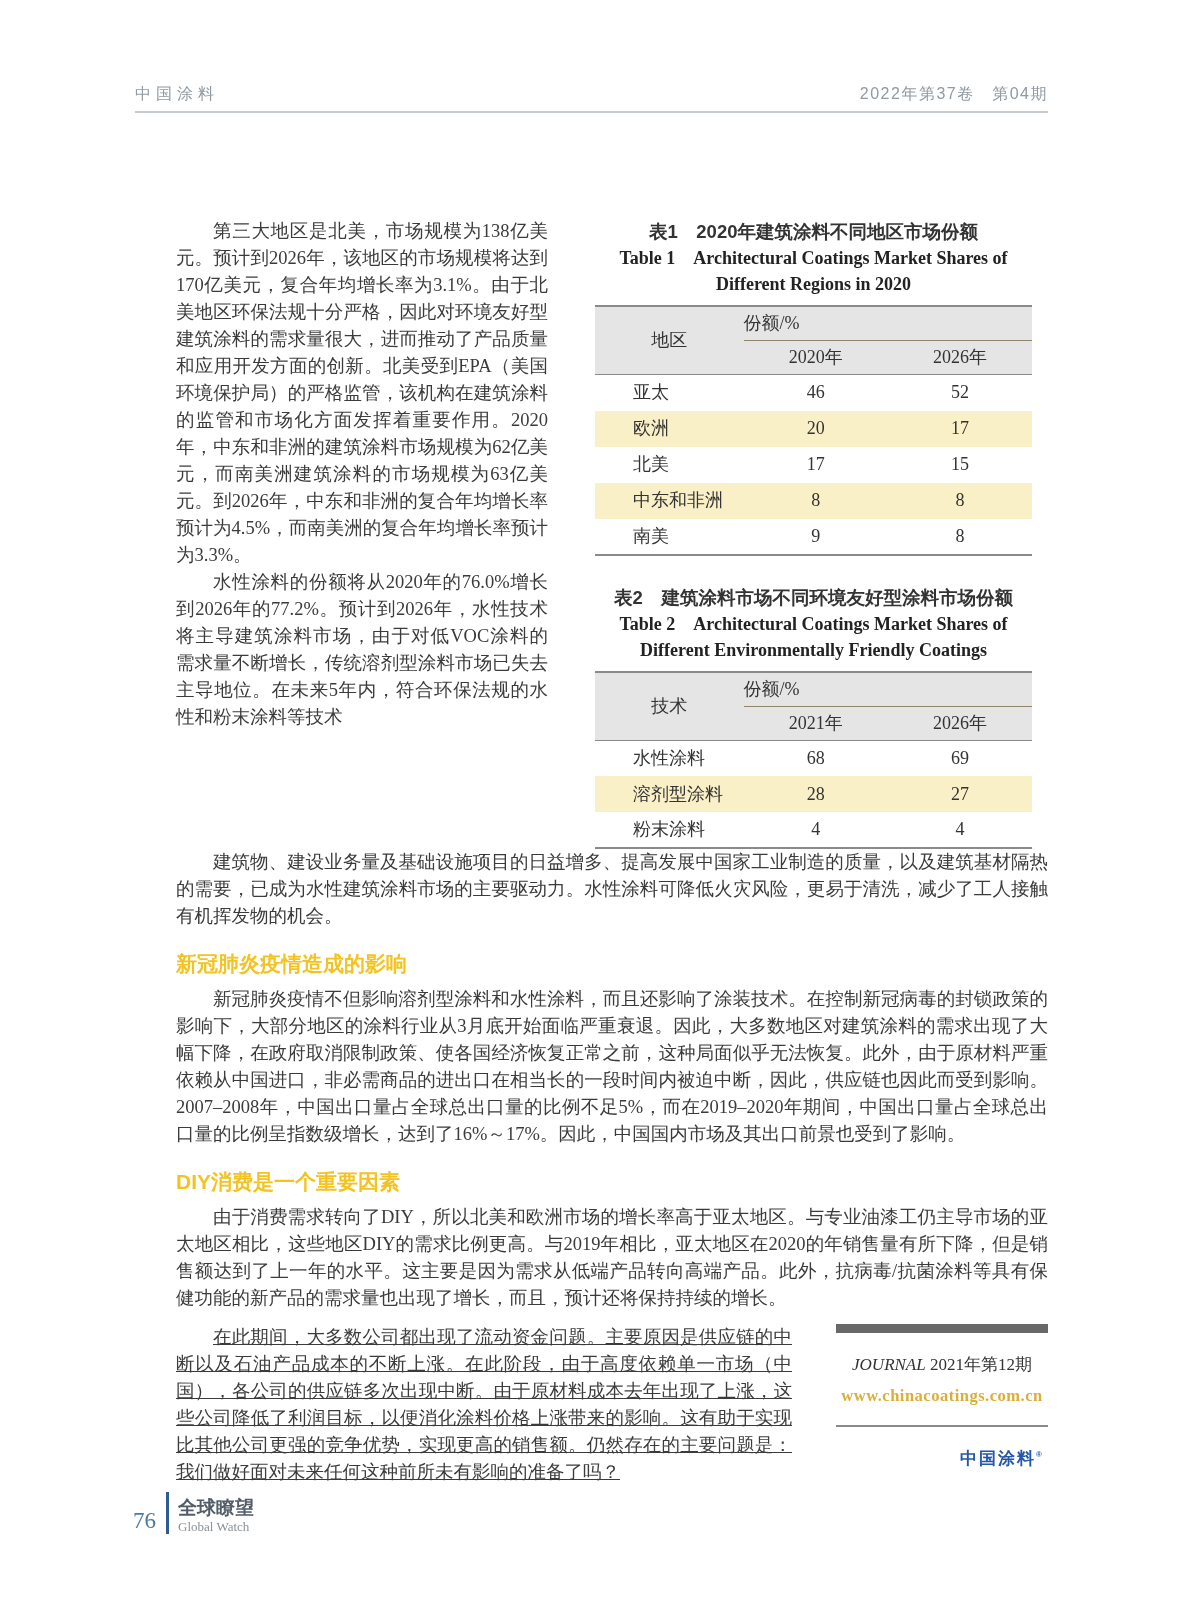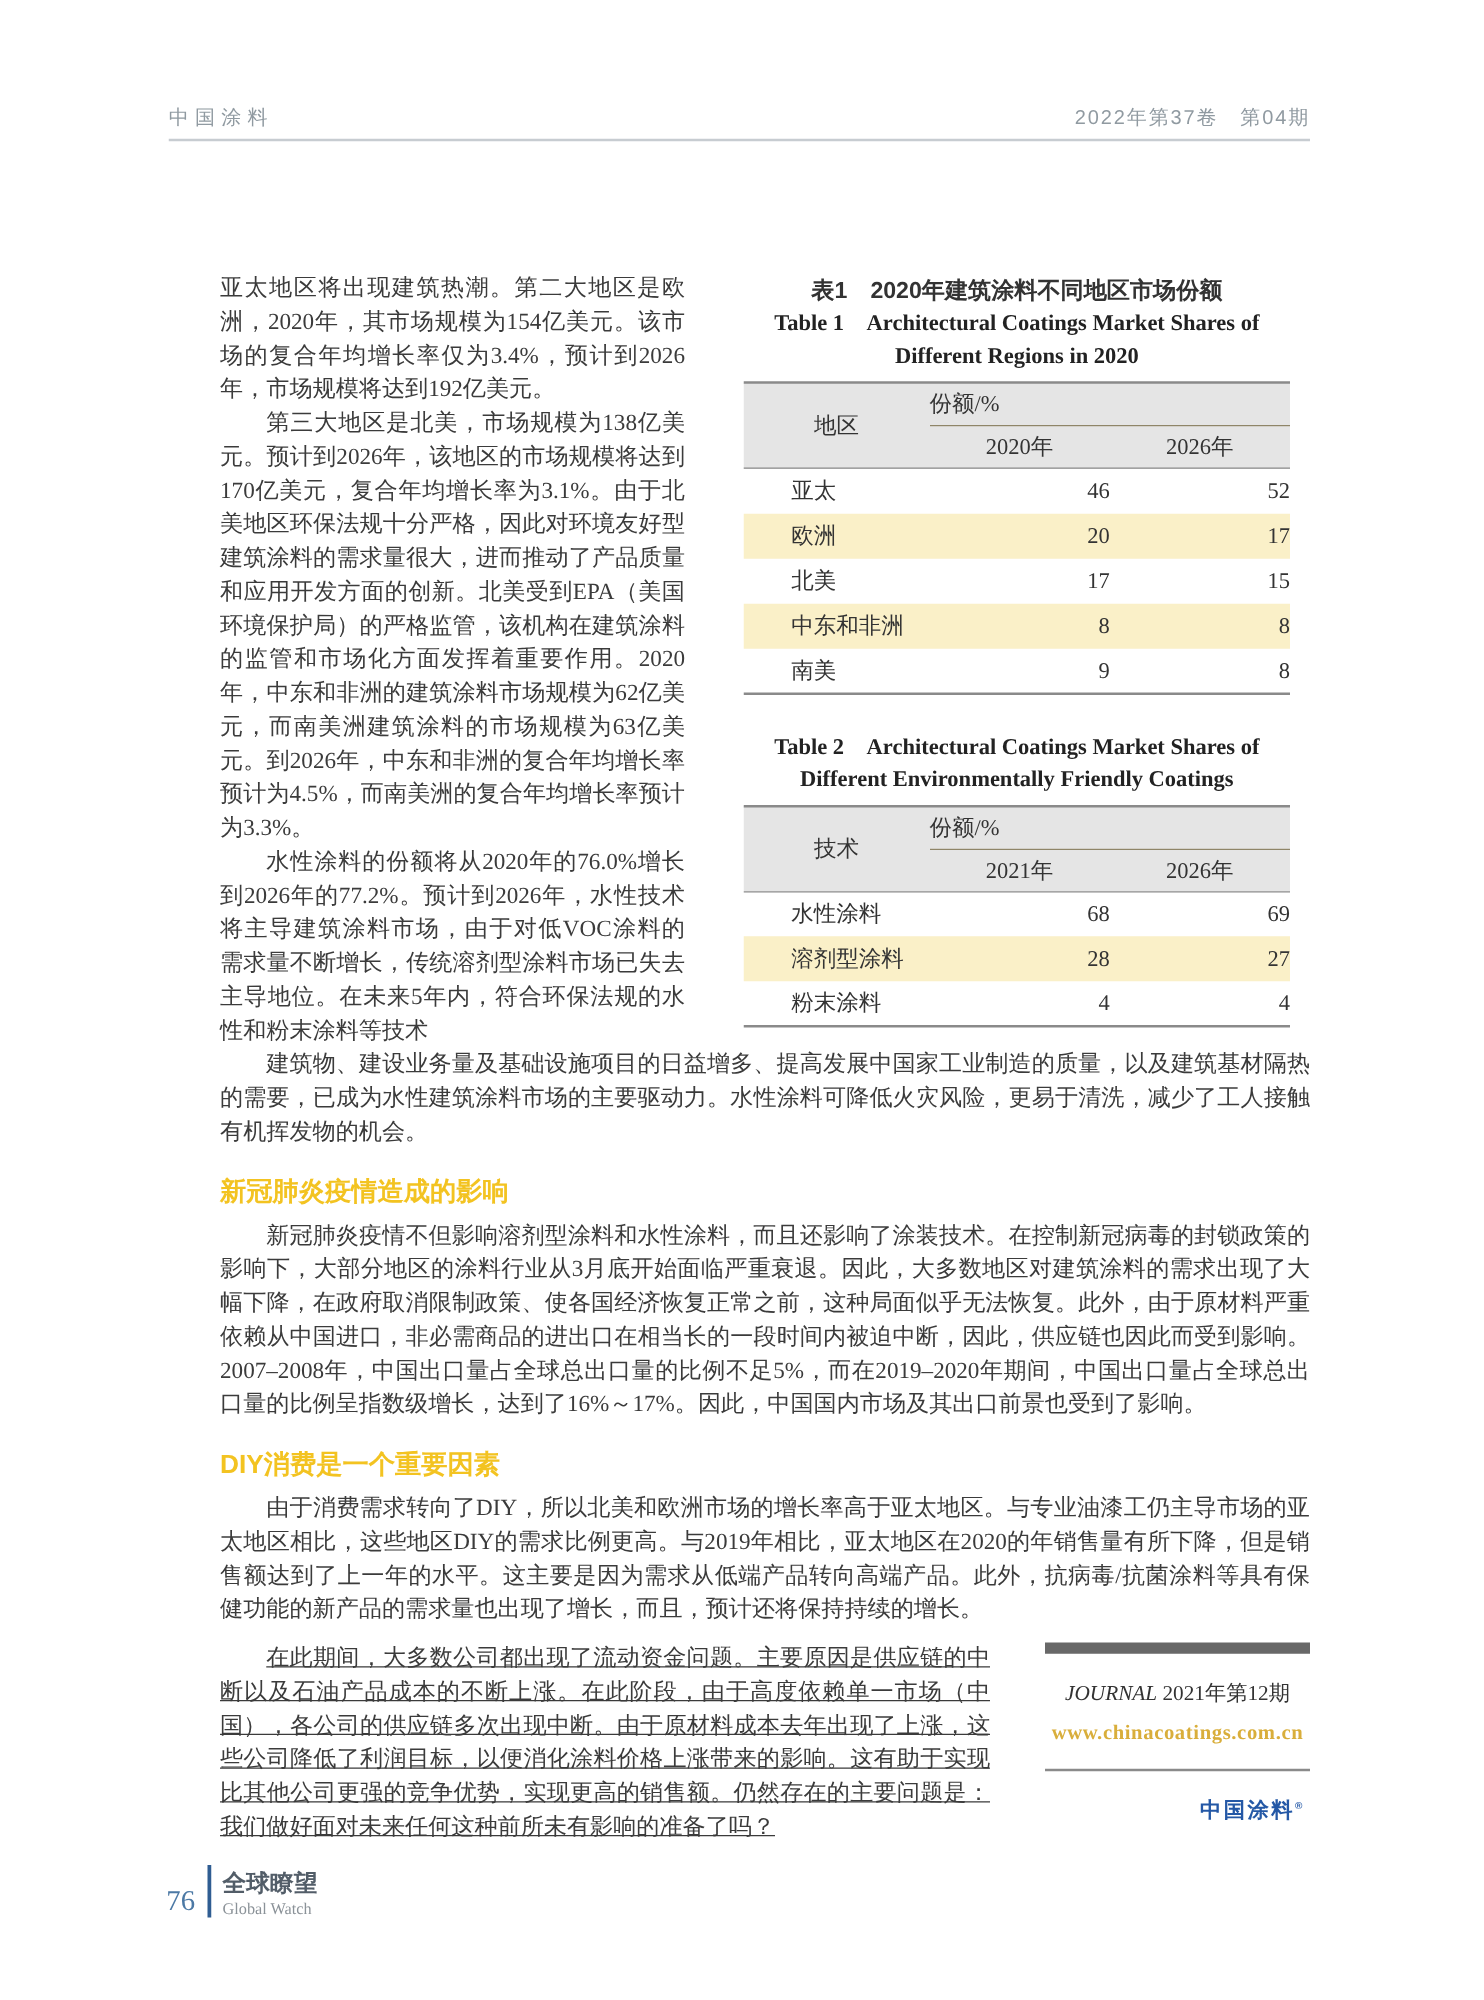--- a/index.html
+++ b/index.html
@@ -54,21 +54,21 @@
   }
   table.data thead { background:#e5e5e5; }
   table.data thead th { font-weight:normal; padding:3px 0; }
   th.rowhdr { width:34%; text-align:center; vertical-align:middle; }
   th.sharehdr { border-bottom:1.5px solid #8f8568; }
   table.data thead tr.years th { width:33%; text-align:center; }
   table.data thead tr:last-child th { border-bottom:1.5px solid #8a8a8a; }
   th.rowhdr { border-bottom:1.5px solid #8a8a8a; }
   table.data tbody td { height:36px; vertical-align:middle; }
   td.lbl { padding-left:38px; text-align:left; }
-  td.num { text-align:right; }
+  td.num { text-align:center; }
   table.data tbody tr:nth-child(even) { background:#faf0c8; }
   
   .bottom-row { display:flex; margin-top:12px; }
   .bottom-left { width:616px; flex:none;text-decoration:underline; }
   .bottom-right { width:212px; margin-left:auto; flex:none; }
   .attribution {
     border-top:9px solid #686868; border-bottom:2.5px solid #8a8a8a;
     padding:16px 2px 14px 2px; text-align:center;
     font-size:17px; line-height:31px; color:#333;
   }
@@ -104,21 +104,20 @@
   <div class="page-header">
     <span class="hdr-left">中国涂料</span>
     <span class="hdr-right">2022年第37卷　第04期</span>
   </div>
 
   <div class="content">
 
     <div class="row1">
 
       <div class="col-left">
-        <p>亚太地区将出现建筑热潮。第二大地区是欧洲，2020年，其市场规模为154亿美元。该市场的复合年均增长率仅为3.4%，预计到2026年，市场规模将达到192亿美元。</p>
         <p class="indent">第三大地区是北美，市场规模为138亿美元。预计到2026年，该地区的市场规模将达到170亿美元，复合年均增长率为3.1%。由于北美地区环保法规十分严格，因此对环境友好型建筑涂料的需求量很大，进而推动了产品质量和应用开发方面的创新。北美受到EPA（美国环境保护局）的严格监管，该机构在建筑涂料的监管和市场化方面发挥着重要作用。2020年，中东和非洲的建筑涂料市场规模为62亿美元，而南美洲建筑涂料的市场规模为63亿美元。到2026年，中东和非洲的复合年均增长率预计为4.5%，而南美洲的复合年均增长率预计为3.3%。</p>
         <p class="indent">水性涂料的份额将从2020年的76.0%增长到2026年的77.2%。预计到2026年，水性技术将主导建筑涂料市场，由于对低VOC涂料的需求量不断增长，传统溶剂型涂料市场已失去主导地位。在未来5年内，符合环保法规的水性和粉末涂料等技术</p>
       </div>
 
       <div class="col-right">
 
         <div class="tbl-block">
           <div class="tbl-title-cn">表1　2020年建筑涂料不同地区市场份额</div>
           <div class="tbl-title-en">Table 1　Architectural Coatings Market Shares of</div>
           <div class="tbl-title-en">Different Regions in 2020</div>
@@ -157,20 +156,21 @@
               <tr>
                 <td class="lbl">南美</td>
                 <td class="num">9</td>
                 <td class="num">8</td>
               </tr>
             </tbody>
           </table>
         </div>
 
         <div class="tbl-block second">
+          <div class="tbl-title-cn">表2　建筑涂料市场不同环境友好型涂料市场份额</div>
           <div class="tbl-title-en">Table 2　Architectural Coatings Market Shares of</div>
           <div class="tbl-title-en">Different Environmentally Friendly Coatings</div>
           <table class="data">
             <thead>
               <tr>
                 <th class="rowhdr" rowspan="2">技术</th>
                 <th class="sharehdr" colspan="2">份额/%</th>
               </tr>
               <tr class="years">
                 <th>2021年</th>

